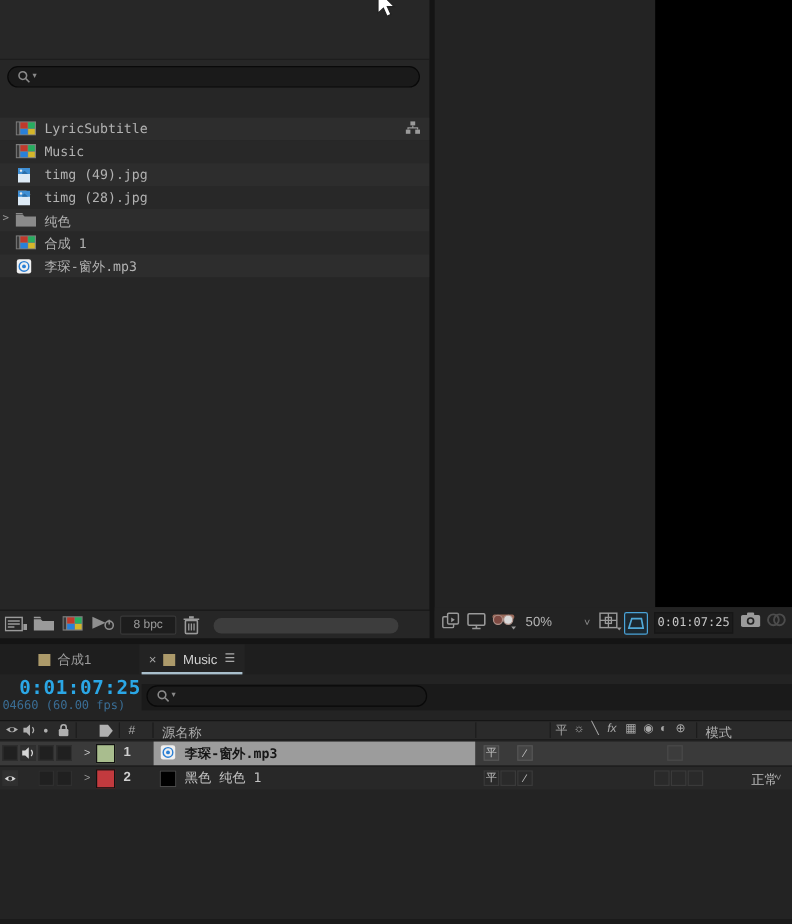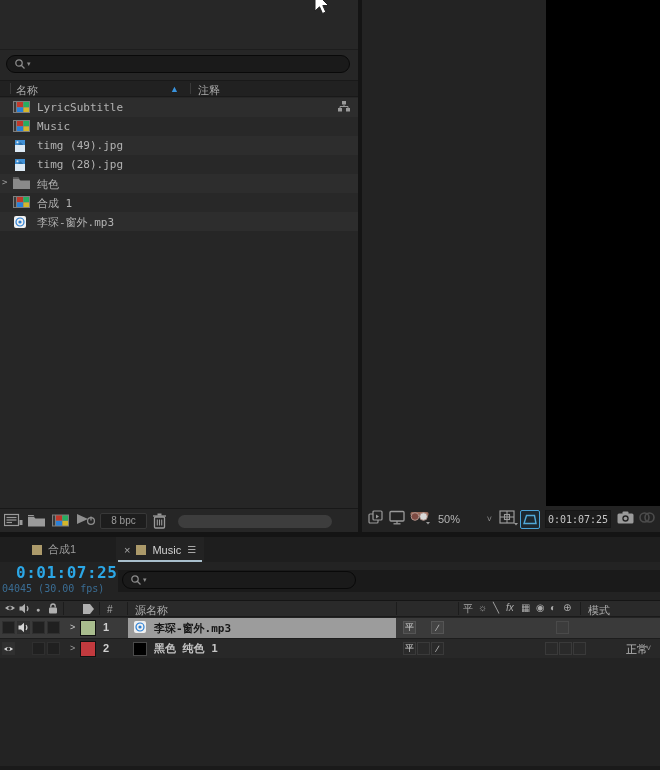--- a/index.html
+++ b/index.html
@@ -86,21 +86,21 @@
   .tl-row { position:absolute; left:0; width:660px; height:20px; font-size:11px; }
   .row1 { top:81px; background:#3a3a3a; }
   .row2 { top:101px; background:#282828; border-top:1px solid #1d1d1d; }
   .av-cell { position:absolute; top:3px; width:13px; height:13px; background:#202020;
              border:1px solid #2f2f2f; display:flex; align-items:center; justify-content:center; }
   .label-sq { position:absolute; left:80px; top:2px; width:16px; height:16px; border:1px solid #111; }
   .lay-num { position:absolute; left:103px; top:3px; color:#d0d0d0; font-weight:bold; }
   .name-region { position:absolute; left:128px; top:0; width:268px; height:100%; display:flex;
                  align-items:center; }
   .row1 .name-region { background:#9c9c9c; color:#161616; font-weight:bold; }
-  .row2 .name-region { color:#c4c4c4;font-weight:bold; }
+  .row2 .name-region { color:#c4c4c4; }
   .lay-icon { margin-left:5px; margin-right:7px; }
   .solid-sq { width:14px; height:14px; background:#000; border:1px solid #4a4a4a;
               margin-left:5px; margin-right:7px; }
   .sw-box { position:absolute; top:3px; width:13px; height:13px; background:#2a2a2a;
             border:1px solid #3a3a3a; display:flex; align-items:center; justify-content:center;
             color:#c8c8c8; font-size:9px; }
   .row1 .sw-box { background:#444; border-color:#555; }
   .mode-cell { position:absolute; left:606px; top:3px; color:#bdbdbd;margin-left:20px; }
   .mode-chev { position:absolute; left:646px; top:4px; color:#8f8f8f; font-size:9px; }
   .tl-bottom-edge { position:absolute; left:0; bottom:0; width:660px; height:4px; background:#1a1a1a; }
@@ -116,27 +116,20 @@
   <div class="abs searchbox pp-search">
     <span class="mag">
       <svg width="12" height="12" viewBox="0 0 12 12">
           <circle cx="5" cy="5" r="3.2" fill="none" stroke="#8a8a8a" stroke-width="1.3"></circle>
           <line x1="7.5" y1="7.5" x2="10.5" y2="10.5" stroke="#8a8a8a" stroke-width="1.3"></line>
         </svg>
       <span class="drop">▾</span>
     </span>
   </div>
 
-  <div class="abs pp-colheader">
-    <span class="hsep sep" style="left:10px;"></span>
-    <span class="abs" style="left:16px; top:2px;">名称</span>
-    <span class="abs" style="left:170px; top:3px; color:#3993dd; font-size:9px;">▲</span>
-    <span class="sep" style="left:190px;"></span>
-    <span class="abs" style="left:198px; top:2px;">注释</span>
-  </div>
 
   <div class="abs pp-rows">
 
     <div class="prow odd mono">
       <span class="picon">
         <svg width="17" height="12" viewBox="0 0 17 12">
             <rect x="0" y="0" width="17" height="12" fill="#7e7e7e"></rect>
             <rect x="1" y="1" width="2" height="10" fill="#3a3a3a"></rect>
             <rect x="4" y="1" width="6" height="5" fill="#c0392b"></rect>
             <rect x="10.5" y="1" width="5.5" height="5" fill="#27ae60"></rect>
@@ -354,21 +347,21 @@
     <div class="tl-tab tab2">
       <span class="closex">×</span>
       <span class="tab-sq"></span>
       <span>Music</span>
       <span class="menu">☰</span>
       <span class="underline"></span>
     </div>
   </div>
 
   <div class="tl-tc mono">0:01:07:25</div>
-  <div class="tl-frameinfo mono">04045 (30.00 fps)</div>
+  <div class="tl-frameinfo mono">04660 (60.00 fps)</div>
 
   <div class="tl-darkband"></div>
   <div class="searchbox tl-search">
     <span class="mag">
       <svg width="12" height="12" viewBox="0 0 12 12">
           <circle cx="5" cy="5" r="3.2" fill="none" stroke="#8a8a8a" stroke-width="1.3"></circle>
           <line x1="7.5" y1="7.5" x2="10.5" y2="10.5" stroke="#8a8a8a" stroke-width="1.3"></line>
         </svg>
       <span class="drop">▾</span>
     </span>

